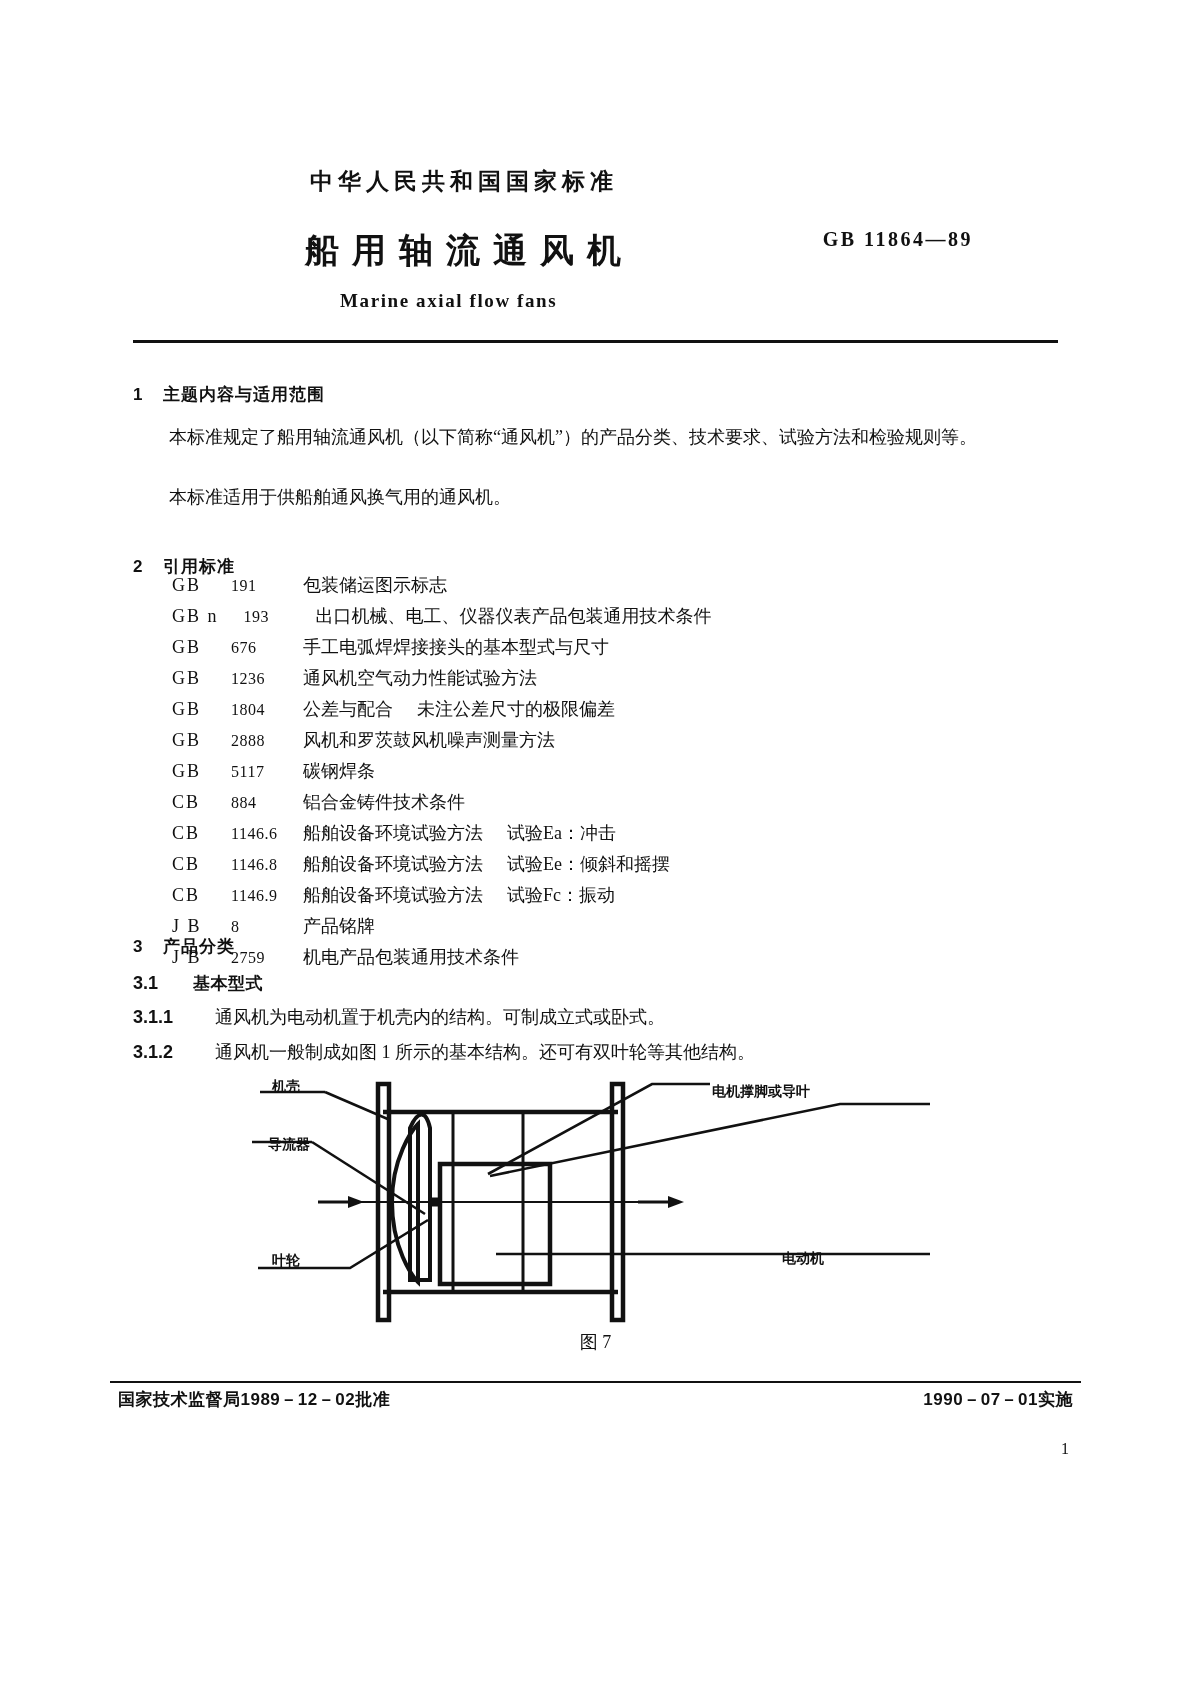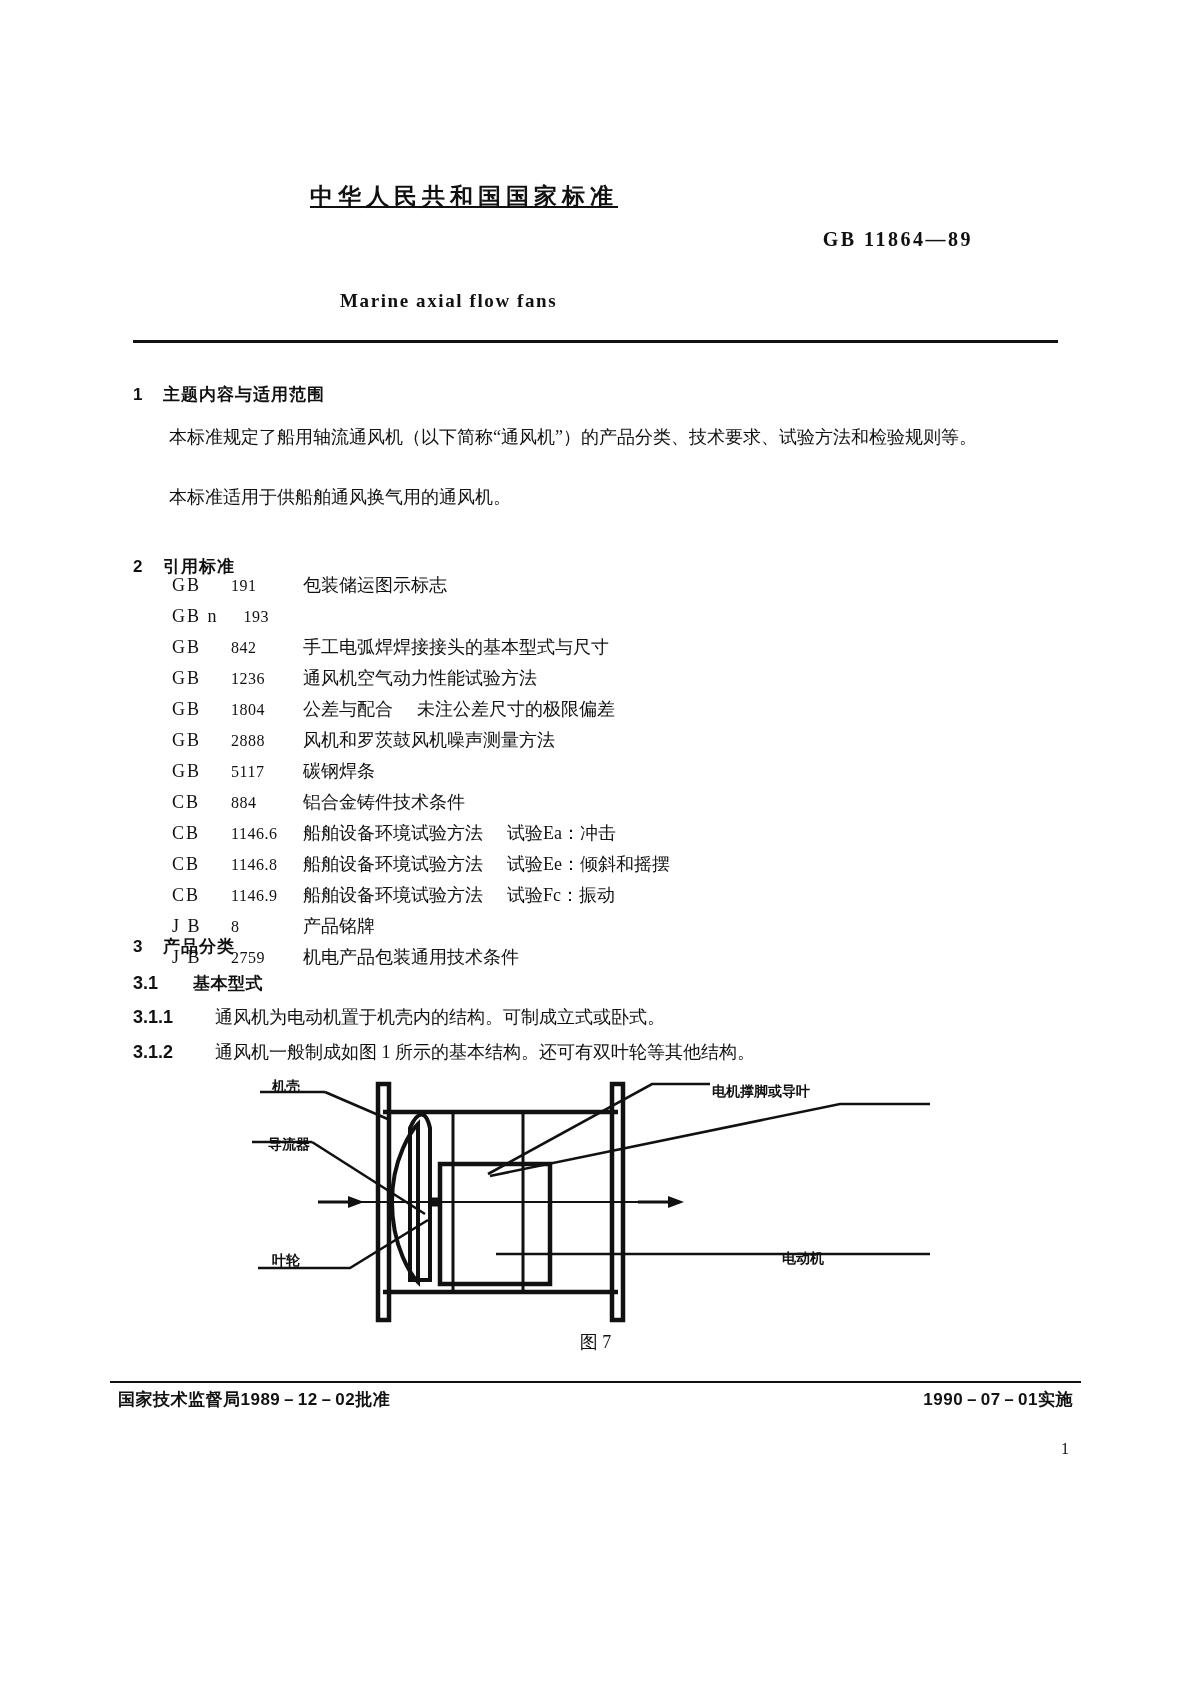--- a/index.html
+++ b/index.html
@@ -8,24 +8,23 @@
     background:#ffffff;
     font-family:"Liberation Serif","DejaVu Serif",serif;
     color:#111;
     position:relative;
     overflow:hidden;
   }
   .page { position:absolute; inset:0; }
 
   
   .hdr-nat {
-    position:absolute; left:310px; top:181px;
+    position:absolute; left:310px; top:166px;
     font-size:23px; font-weight:bold; letter-spacing:5px;
     font-family:"Liberation Sans","DejaVu Sans",sans-serif;
-    text-decoration:underline;
   }
   .hdr-title {
     position:absolute; left:305px; top:228px;
     font-size:34px; font-weight:bold; letter-spacing:13px;
     font-family:"Liberation Sans","DejaVu Sans",sans-serif;
   }
   .hdr-std {
     position:absolute; right:218px; top:228px;
     font-size:20px; font-weight:bold; letter-spacing:2.5px;
     font-family:"Liberation Serif","DejaVu Serif",serif;
@@ -134,20 +133,21 @@
     font-family:"Liberation Serif","DejaVu Serif",serif;
   }
 </style>
 </head>
 <body>
 
 <div class="page">
 
   <div class="hdr-nat">中华人民共和国国家标准</div>
 
+  <div class="hdr-title">船用轴流通风机</div>
 
   <div class="hdr-std">GB 11864—89</div>
 
   <div class="hdr-en">Marine axial flow fans</div>
 
   <div class="rule"></div>
 
   <div class="sec-h" style="left:133px; top:383px;">
     <span class="sec-num">1</span><span>主题内容与适用范围</span>
   </div>
@@ -163,25 +163,26 @@
   <div class="reflist">
     <div class="refrow">
       <span class="ref-org">GB</span>
       <span class="ref-no">191</span>
       <span class="ref-title">包装储运图示标志</span>
       <span class="ref-extra"></span>
     </div>
     <div class="refrow">
       <span class="ref-org">GB n</span>
       <span class="ref-no">193</span>
-      <span class="ref-extra"></span>
-    </div>
-    <div class="refrow">
-      <span class="ref-org">GB</span>
-      <span class="ref-no">842</span>
+      <span class="ref-title">出口机械、电工、仪器仪表产品包装通用技术条件</span>
+      <span class="ref-extra"></span>
+    </div>
+    <div class="refrow">
+      <span class="ref-org">GB</span>
+      <span class="ref-no">676</span>
       <span class="ref-title">手工电弧焊焊接接头的基本型式与尺寸</span>
       <span class="ref-extra"></span>
     </div>
     <div class="refrow">
       <span class="ref-org">GB</span>
       <span class="ref-no">1236</span>
       <span class="ref-title">通风机空气动力性能试验方法</span>
       <span class="ref-extra"></span>
     </div>
     <div class="refrow">

